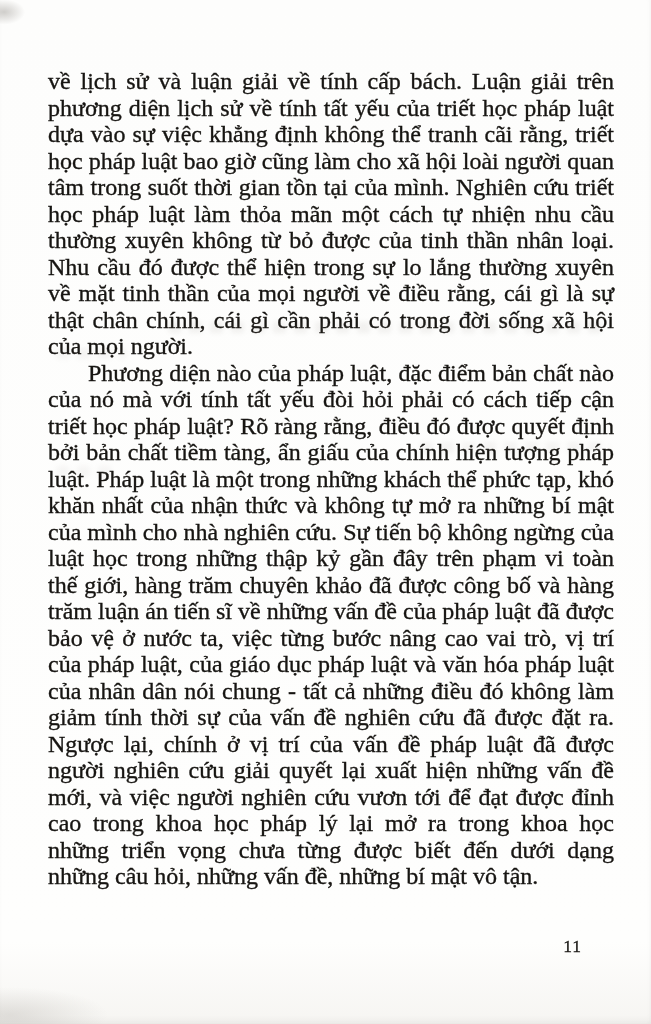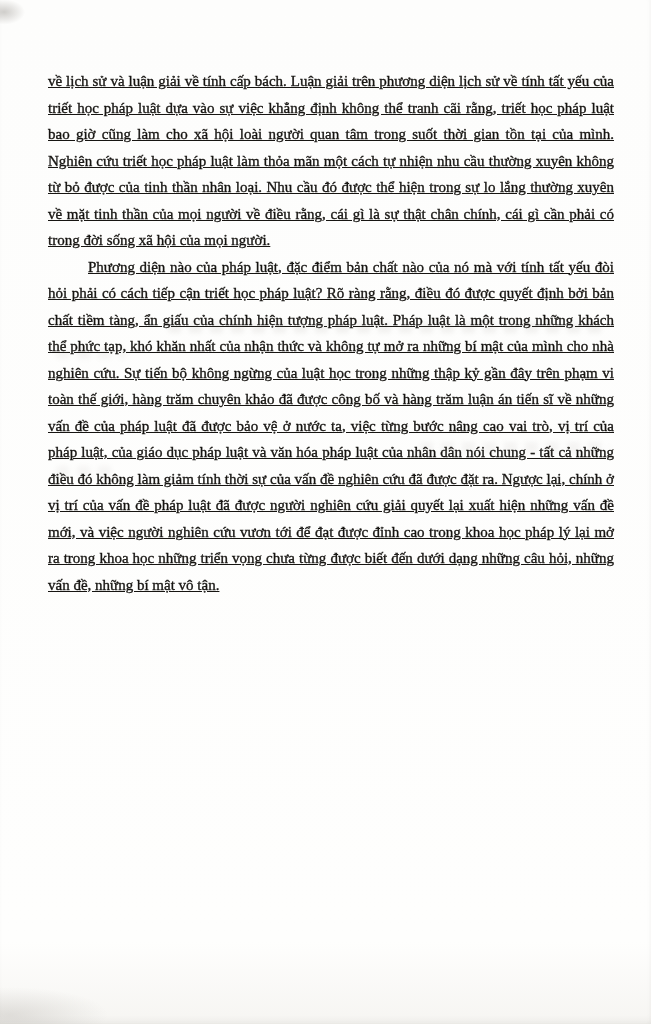--- a/index.html
+++ b/index.html
@@ -19,25 +19,24 @@
     overflow: hidden;
     box-shadow: inset 0 -6px 12px -10px rgba(60,55,50,0.25),
                 inset -4px 0 10px -9px rgba(60,55,50,0.15);
     font-family: "Liberation Serif", "DejaVu Serif", serif;
   }
   .text-block {
     position: absolute;
     left: 48px;
     top: 68px;
     width: 566px;
-    font-size: 15px;
+    font-size: 24px;
     line-height: 26.5px;
     color: #171512;
     text-align: justify;
-    text-decoration: underline;
     -webkit-text-stroke: 0.35px #171512;
   }
   .text-block p {
     margin: 0;
     padding: 0;
   }
   .text-block p.indent {
     text-indent: 40px;
   }
   .page-number {
@@ -70,19 +69,20 @@
 </head>
 <body>
 
 <div class="page">
 
   <div class="text-block">
     <p>về lịch sử và luận giải về tính cấp bách. Luận giải trên phương diện lịch sử về tính tất yếu của triết học pháp luật dựa vào sự việc khẳng định không thể tranh cãi rằng, triết học pháp luật bao giờ cũng làm cho xã hội loài người quan tâm trong suốt thời gian tồn tại của mình. Nghiên cứu triết học pháp luật làm thỏa mãn một cách tự nhiện nhu cầu thường xuyên không từ bỏ được của tinh thần nhân loại. Nhu cầu đó được thể hiện trong sự lo lắng thường xuyên về mặt tinh thần của mọi người về điều rằng, cái gì là sự thật chân chính, cái gì cần phải có trong đời sống xã hội của mọi người.</p>
     <p class="indent">Phương diện nào của pháp luật, đặc điểm bản chất nào của nó mà với tính tất yếu đòi hỏi phải có cách tiếp cận triết học pháp luật? Rõ ràng rằng, điều đó được quyết định bởi bản chất tiềm tàng, ẩn giấu của chính hiện tượng pháp luật. Pháp luật là một trong những khách thể phức tạp, khó khăn nhất của nhận thức và không tự mở ra những bí mật của mình cho nhà nghiên cứu. Sự tiến bộ không ngừng của luật học trong những thập kỷ gần đây trên phạm vi toàn thế giới, hàng trăm chuyên khảo đã được công bố và hàng trăm luận án tiến sĩ về những vấn đề của pháp luật đã được bảo vệ ở nước ta, việc từng bước nâng cao vai trò, vị trí của pháp luật, của giáo dục pháp luật và văn hóa pháp luật của nhân dân nói chung - tất cả những điều đó không làm giảm tính thời sự của vấn đề nghiên cứu đã được đặt ra. Ngược lại, chính ở vị trí của vấn đề pháp luật đã được người nghiên cứu giải quyết lại xuất hiện những vấn đề mới, và việc người nghiên cứu vươn tới để đạt được đỉnh cao trong khoa học pháp lý lại mở ra trong khoa học những triển vọng chưa từng được biết đến dưới dạng những câu hỏi, những vấn đề, những bí mật vô tận.</p>
   </div>
 
+  <div class="page-number">11</div>
 
   <div class="ghost ghost-1"></div>
   <div class="ghost ghost-2"></div>
   <div class="ghost ghost-3"></div>
   <div class="ghost ghost-4"></div>
 
 </div>
 
 </body></html>

